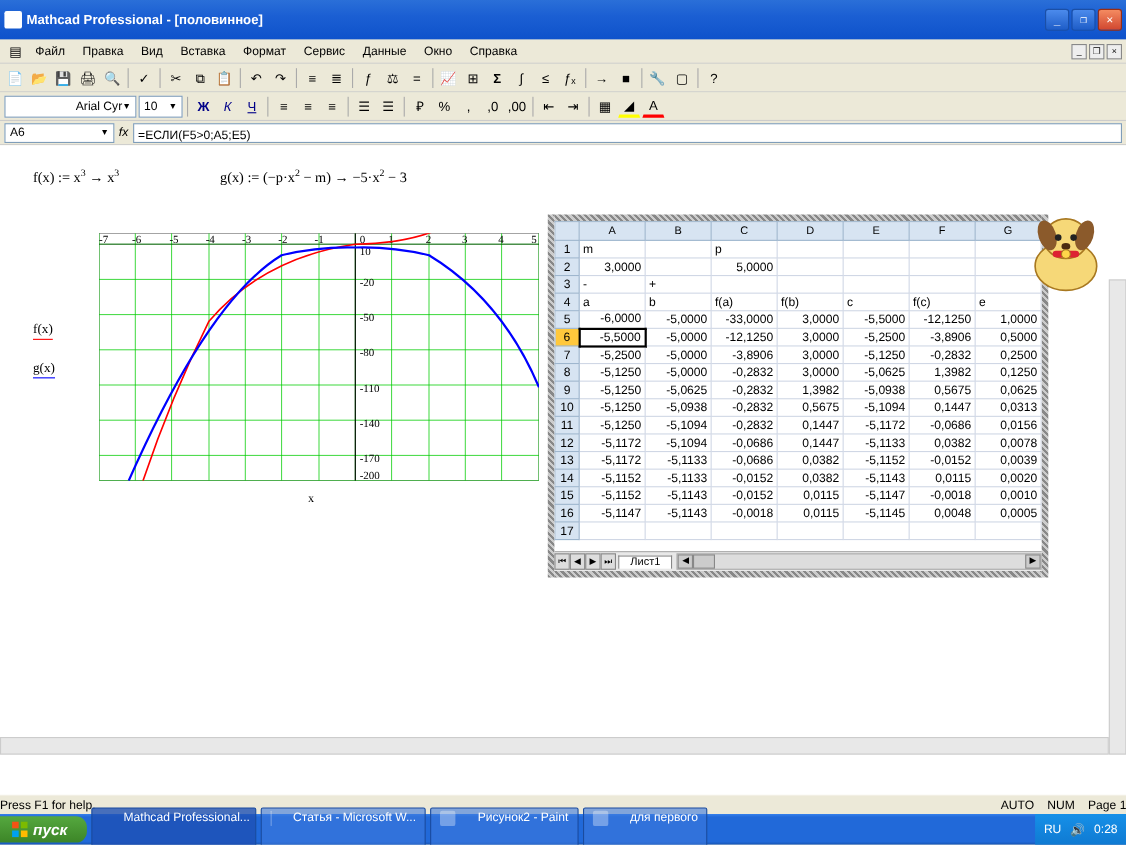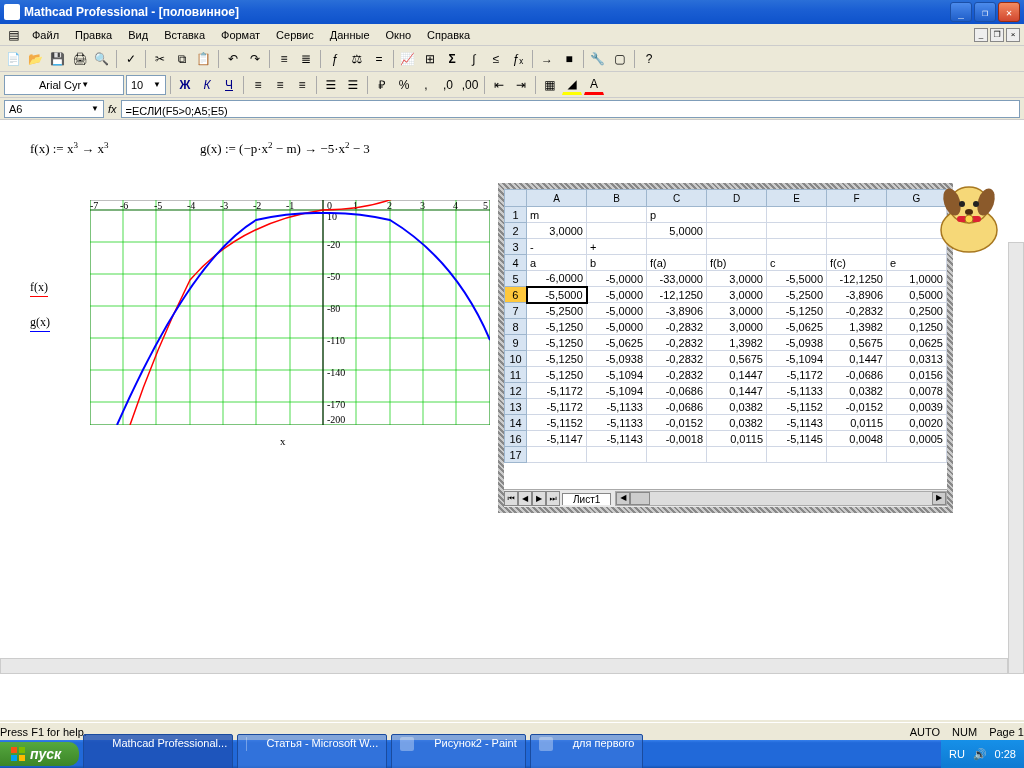--- a/index.html
+++ b/index.html
@@ -1,34 +1,34 @@
 <!DOCTYPE html>
 <html><head>
   <meta charset="utf-8">
   <style>
     * { margin: 0; padding: 0; box-sizing: border-box; }
     body { font-family: Tahoma, sans-serif; font-size: 11px; background: #ECE9D8; width: 1024px; height: 768px; overflow: hidden; position: relative; }
     
-    .titlebar { background: linear-gradient(to bottom, #2A6FD8 0%, #1B5FD3 40%, #0E52CB 100%); height: 24px; display: flex; align-items: center; padding: 0 4px; color: white; }
+    .titlebar { background: linear-gradient(to bottom, #2A6FD8 0%, #1B5FD3 40%, #0E52CB 100%); height: 36px; display: flex; align-items: center; padding: 0 4px; color: white; }
     .titlebar-icon { width: 16px; height: 16px; background: #fff; border-radius: 2px; margin-right: 4px; display: inline-block; }
     .titlebar-text { flex: 1; font-weight: bold; font-size: 12px; }
     .window-controls { display: flex; gap: 2px; }
     .win-btn { width: 22px; height: 20px; border-radius: 3px; color: white; display: flex; align-items: center; justify-content: center; font-size: 10px; font-family: monospace;}
     .win-min, .win-max { background: linear-gradient(#4c8bec, #1e5dc8); border:1px solid #1b4fa6;}
     .win-close { background: linear-gradient(#F48B61, #D1472F); border:1px solid #9a2c10;}
     
     .menubar { background: #ECE9D8; height: 22px; display: flex; align-items: center; padding: 0 4px; border-bottom: 1px solid #ccc; }
     .menu-item { padding: 2px 8px; cursor: default; }
     .doc-controls { margin-left: auto; display: flex; gap: 2px;}
     .doc-btn { width:14px; height:14px; border:1px solid #888; background:#eee; font-size:8px; display:flex; align-items:center; justify-content:center;}
     
     .toolbar { background: #ECE9D8; height: 26px; display: flex; align-items: center; padding: 2px 4px; border-bottom: 1px solid #ccc; gap: 2px; }
     .tool-btn { width: 20px; height: 20px; border: 1px solid transparent; display: inline-flex; align-items: center; justify-content: center; font-size: 12px; }
     .tool-sep { width:1px; height:18px; background:#aaa; margin:0 2px;}
-    .font-combo { width: 120px; height: 20px; border: 1px solid #7F9DB9; background: white; padding: 0 4px; font-size: 11px; display:flex; align-items:center; justify-content:center;}
+    .font-combo { width: 120px; height: 20px; border: 1px solid #7F9DB9; background: white; padding: 0 4px; font-size: 11px; display:flex; align-items:center; justify-content:flex-end;}
     .size-combo { width: 40px; height: 20px; border: 1px solid #7F9DB9; background: white; padding: 0 4px; font-size: 11px; display:flex; align-items:center; justify-content:space-between;}
     .dropdown-arrow { font-size: 8px; color: #000; }
     
     .formula-bar { background: #ECE9D8; height: 22px; display: flex; align-items: center; padding: 0 4px; border-bottom: 1px solid #ccc; gap:4px;}
     .cell-ref-box { width:100px; height:18px; border:1px solid #7F9DB9; background:white; padding:0 4px; display:flex; align-items:center; justify-content:space-between;}
     .fx-label { font-style:italic; font-size:11px;}
     .formula-input { flex:1; height:18px; border:1px solid #7F9DB9; background:white; padding:0 4px; display:flex; align-items:flex-end;}
     
     .workspace { background: white; position: relative; height: 600px; overflow: hidden; display:flex;}
     .worksheet { flex:1; position:relative;}
@@ -421,20 +421,30 @@
                   <td class="row-hdr">14</td>
                   <td>-5,1152</td>
                   <td>-5,1133</td>
                   <td>-0,0152</td>
                   <td>0,0382</td>
                   <td>-5,1143</td>
                   <td>0,0115</td>
                   <td>0,0020</td>
                 </tr>
                 <tr>
+                  <td class="row-hdr">15</td>
+                  <td>-5,1152</td>
+                  <td>-5,1143</td>
+                  <td>-0,0152</td>
+                  <td>0,0115</td>
+                  <td>-5,1147</td>
+                  <td>-0,0018</td>
+                  <td>0,0010</td>
+                </tr>
+                <tr>
                   <td class="row-hdr">16</td>
                   <td>-5,1147</td>
                   <td>-5,1143</td>
                   <td>-0,0018</td>
                   <td>0,0115</td>
                   <td>-5,1145</td>
                   <td>0,0048</td>
                   <td>0,0005</td>
                 </tr>
                 <tr>

